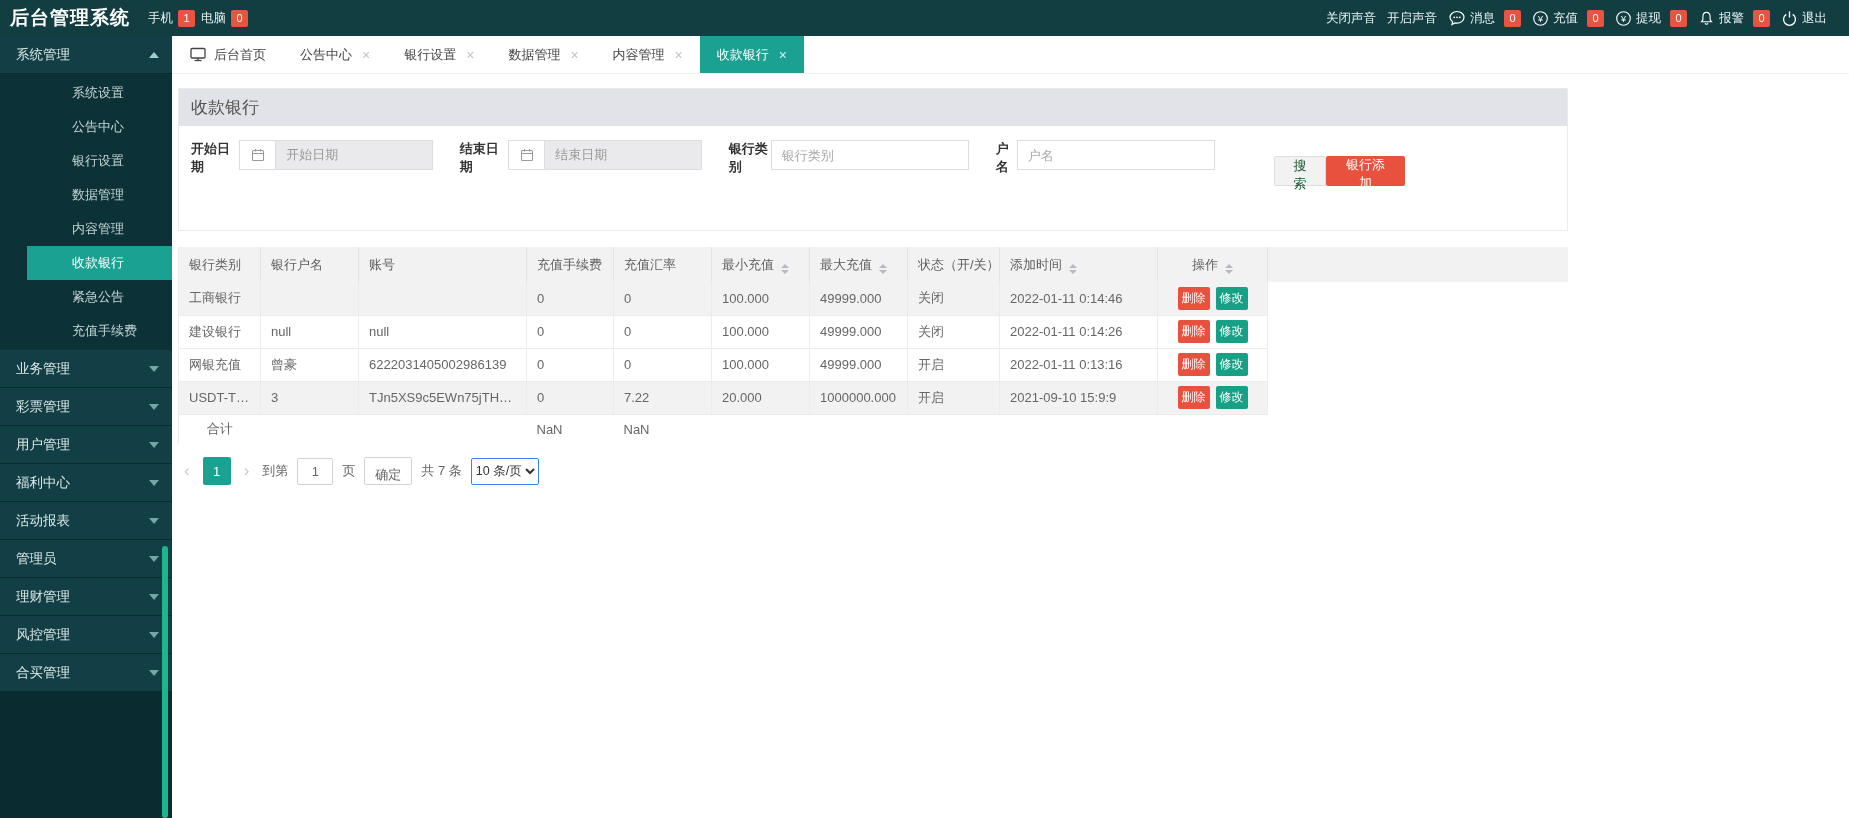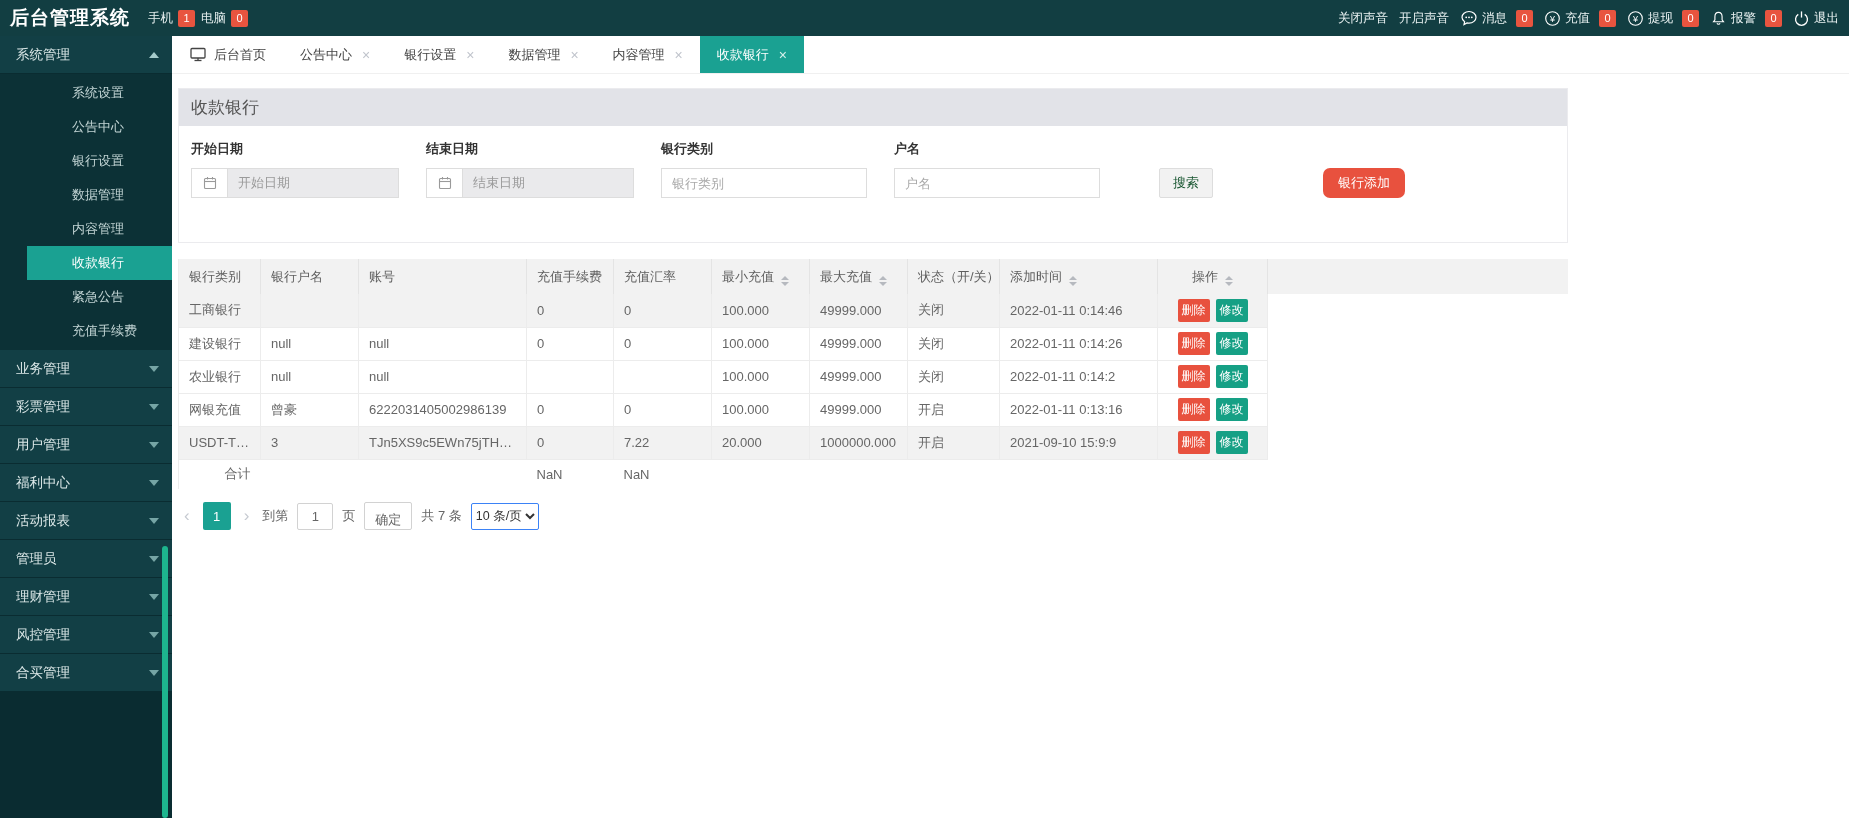--- a/index.html
+++ b/index.html
@@ -7,21 +7,21 @@
     width:1849px; height:818px; overflow:hidden;
     font-family:"Liberation Sans","DejaVu Sans",sans-serif;
     background:#fff; font-size:13px;
   }
   
   .topbar { height:36px; background:#123e42; display:flex; align-items:center; color:#fff; }
   .logo { font-size:19px; font-weight:bold; padding:0 12px 0 10px; letter-spacing:1px; }
   .dev-label { font-size:12.5px; color:#e6efef; margin-left:6px; }
   .badge { background:#e8543f; color:#fff; font-size:11px; min-width:17px; height:17px; line-height:17px;
            text-align:center; border-radius:2px; padding:0 3px; margin-left:5px; display:inline-block; }
-  .topbar-right { margin-left:auto; display:flex; align-items:center; gap:11px; padding-right:10px;
+  .topbar-right { margin-left:auto; display:flex; align-items:center; gap:11px; padding-right:22px;
                   font-size:12.5px; color:#ecf4f4; }
   .tb-action { display:inline-flex; align-items:center; gap:4px; cursor:pointer; white-space:nowrap; }
   .icn { display:inline-flex; align-items:center; }
   .icn svg { display:block; }
   
   .shell { display:flex; height:782px; }
   .sidebar { width:172px; background:#0a2c31; flex-shrink:0; position:relative; overflow:hidden; }
   .side-header { height:38px; display:flex; align-items:center; padding:0 13px 0 16px; color:#dce8e8;
                  font-size:13.5px; background:#123f45; border-bottom:1px solid #0a2c31; cursor:pointer; }
   .caret { width:0; height:0; border-left:5px solid transparent; border-right:5px solid transparent;
@@ -39,51 +39,51 @@
   .tab .close { color:#c0c4cc; font-size:14px; margin-left:3px; }
   .tab.active { background:#1aa192; color:#fff; }
   .tab.active .close { color:#d9f1ec; }
   .tab-icn svg { display:block; }
   .content { padding:14px 14px 0 6px; }
   
   .card { width:1390px; border:1px solid #ebebee; background:#fff; }
   .card-title { height:37px; background:#e2e3e8; display:flex; align-items:center; padding:0 12px;
                 font-size:17px; color:#555; }
   .filter-area { padding:14px 12px 44px 12px; display:flex; align-items:flex-end; }
-  .fgroup { display:flex; flex-direction:column; margin-right:27px; }
+  .fgroup { display:flex; margin-right:27px; }
   .flabel { font-size:13px; font-weight:bold; color:#333; margin-bottom:10px; }
   .finput.date { height:30px; width:208px; border:1px solid #ddd; display:flex; align-items:center;
                  font-size:13px; cursor:pointer; }
   .finput.date .addon { width:36px; height:100%; background:#fff; border-right:1px solid #ddd;
                         display:flex; align-items:center; justify-content:center; }
   .finput.date .field { flex:1; height:100%; background:#eaeaec; color:#9a9a9a; display:flex;
                         align-items:center; padding-left:10px; }
   .tinput { width:206px; height:30px; border:1px solid #ddd; padding:0 10px; font-size:13px; color:#333; }
   .tinput::placeholder { color:#a9a9a9; }
   .search-btn { height:30px; padding:0 13px; background:#f2f2f2; border:1px solid #ddd; font-size:13px;
                 color:#14532d; margin-left:32px; cursor:pointer; border-radius:2px; }
   .add-btn { height:30px; padding:0 15px; background:#e8513e; color:#fff; border:none; font-size:13px;
-             margin-left:auto; margin-right:150px; border-radius:7px; cursor:pointer; }
+             margin-left:auto; margin-right:150px; border-radius:2px; cursor:pointer; }
   
   table { border-collapse:collapse; table-layout:fixed; width:1390px; margin-top:16px;
           font-size:13px; color:#666; border-left:1px solid #ececec; }
   th { background:#f2f2f2; font-weight:normal; color:#5e5e5e; text-align:left; height:35px;
        padding:0 10px; border-right:1px solid #e4e4e4; white-space:nowrap; }
   th.col-actions { text-align:center; }
   th.filler { border-right:none; }
   td { height:33px; padding:0 10px; border-right:1px solid #ececec; border-bottom:1px solid #ececec;
        white-space:nowrap; overflow:hidden; text-overflow:ellipsis; background:#fff; }
   tr.shaded td { background:#f2f2f2; }
   td.filler, tr.shaded td.filler { border:none; background:#fff; }
   td.actions { text-align:center; overflow:visible; }
   .abtn { color:#fff; font-size:12px; padding:3px 4px; border:none; border-radius:2px; margin:0 3px; cursor:pointer; }
   .abtn.del { background:#e8513e; }
   .abtn.edit { background:#16a085; }
   tfoot td { border:none; height:30px; background:#fff; }
-  tfoot td.t-label { text-align:right; }
+  tfoot td.t-label { text-align:center; }
   .sort { display:inline-flex; flex-direction:column; margin-left:7px; vertical-align:1px; cursor:pointer; }
   .su, .sd { width:0; height:0; border-left:4px solid transparent; border-right:4px solid transparent; display:block; }
   .su { border-bottom:4px solid #b6b9bf; margin-bottom:2px; }
   .sd { border-top:4px solid #b6b9bf; }
   
   .pagination { display:flex; align-items:center; margin:13px 0 0 2px; font-size:13px; color:#666; gap:9px; }
   .pg-arrow { color:#c6cad1; font-size:17px; padding:0 4px; cursor:pointer; }
   .pg-num { width:28px; height:28px; background:#1aa192; color:#fff; display:flex; align-items:center;
             justify-content:center; border-radius:2px; cursor:pointer; }
   .pg-input { width:36px; height:27px; border:1px solid #d2d2d2; text-align:center; font-size:13px;
@@ -357,33 +357,20 @@
               <td>0</td>
               <td>0</td>
               <td>100.000</td>
               <td>49999.000</td>
               <td>关闭</td>
               <td>2022-01-11 0:14:26</td>
               <td class="actions"><button class="abtn del">删除</button><button class="abtn edit">修改</button></td>
               <td class="filler"></td>
             </tr>
             <tr>
-              <td>农业银行</td>
-              <td>null</td>
-              <td>null</td>
-              <td></td>
-              <td></td>
-              <td>100.000</td>
-              <td>49999.000</td>
-              <td>关闭</td>
-              <td>2022-01-11 0:14:2</td>
-              <td class="actions"><button class="abtn del">删除</button><button class="abtn edit">修改</button></td>
-              <td class="filler"></td>
-            </tr>
-            <tr>
               <td>网银充值</td>
               <td>曾豪</td>
               <td>6222031405002986139</td>
               <td>0</td>
               <td>0</td>
               <td>100.000</td>
               <td>49999.000</td>
               <td>开启</td>
               <td>2022-01-11 0:13:16</td>
               <td class="actions"><button class="abtn del">删除</button><button class="abtn edit">修改</button></td>

